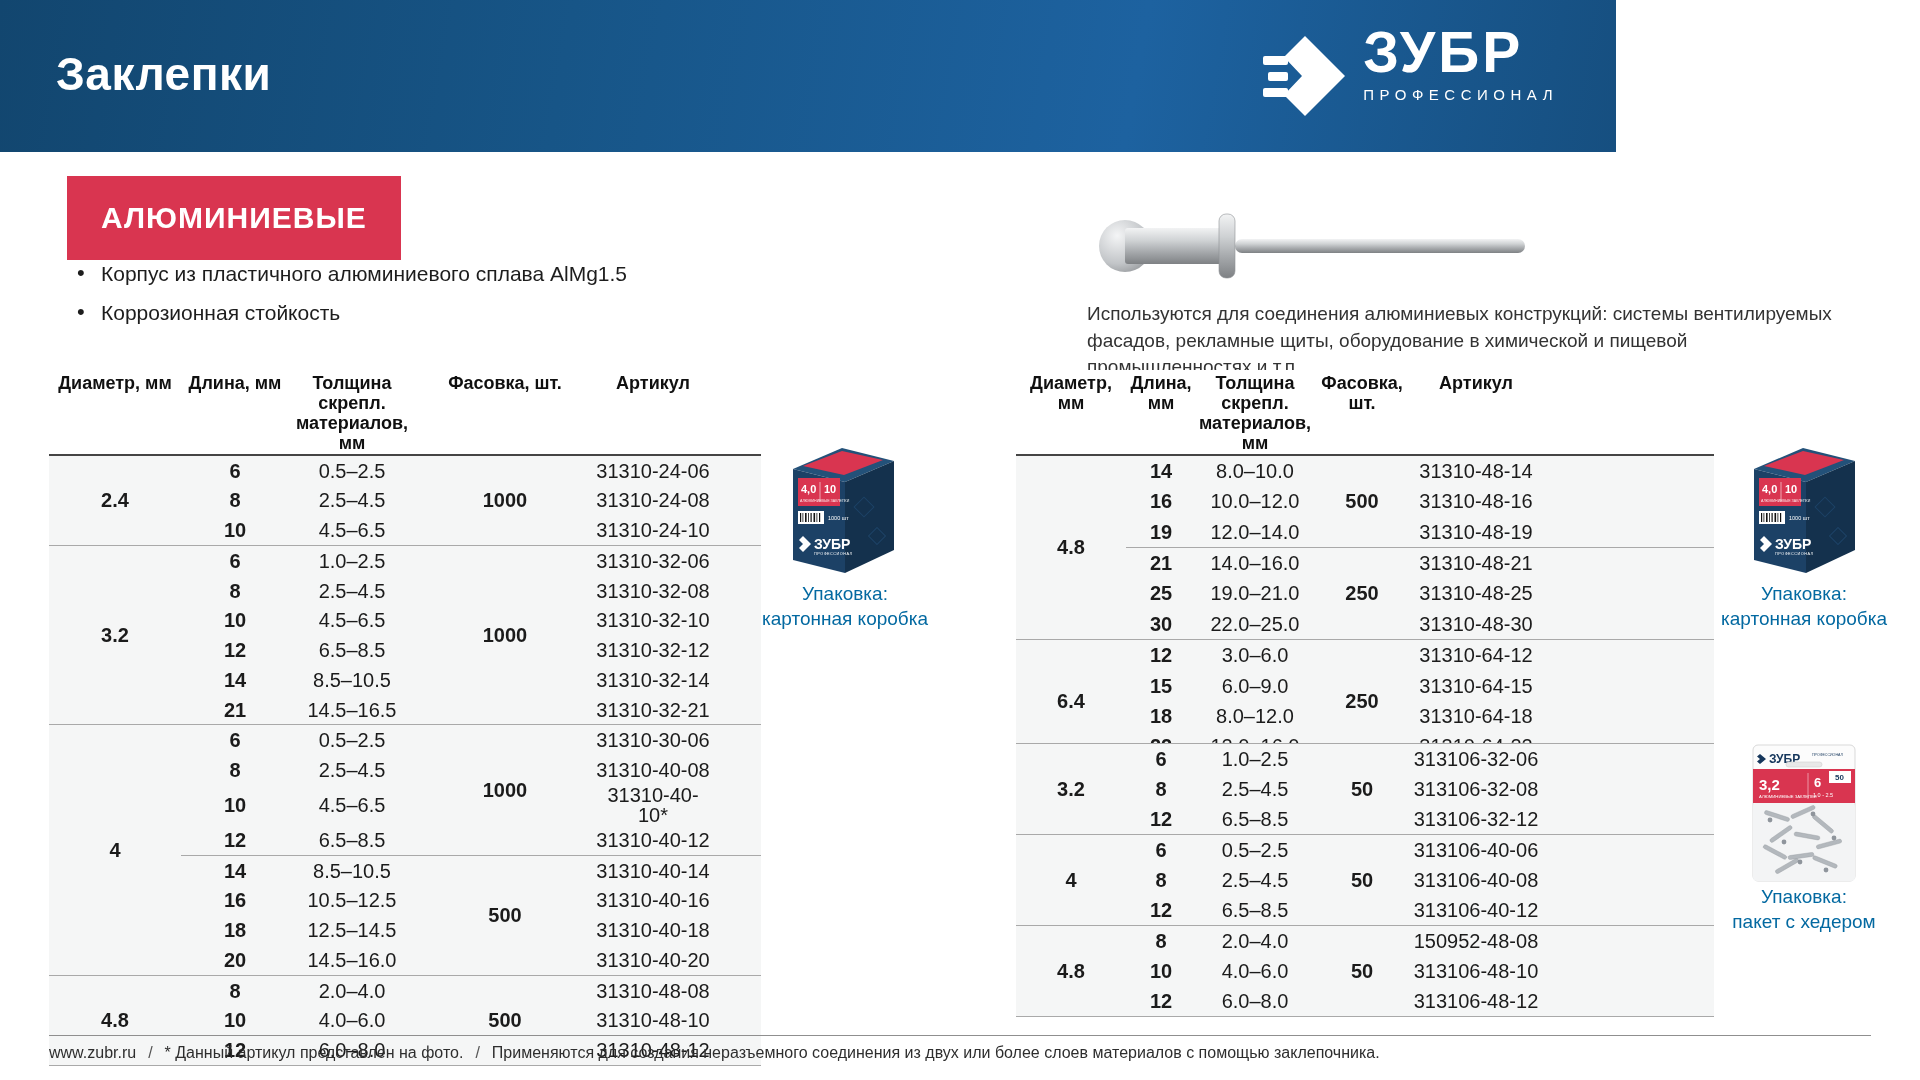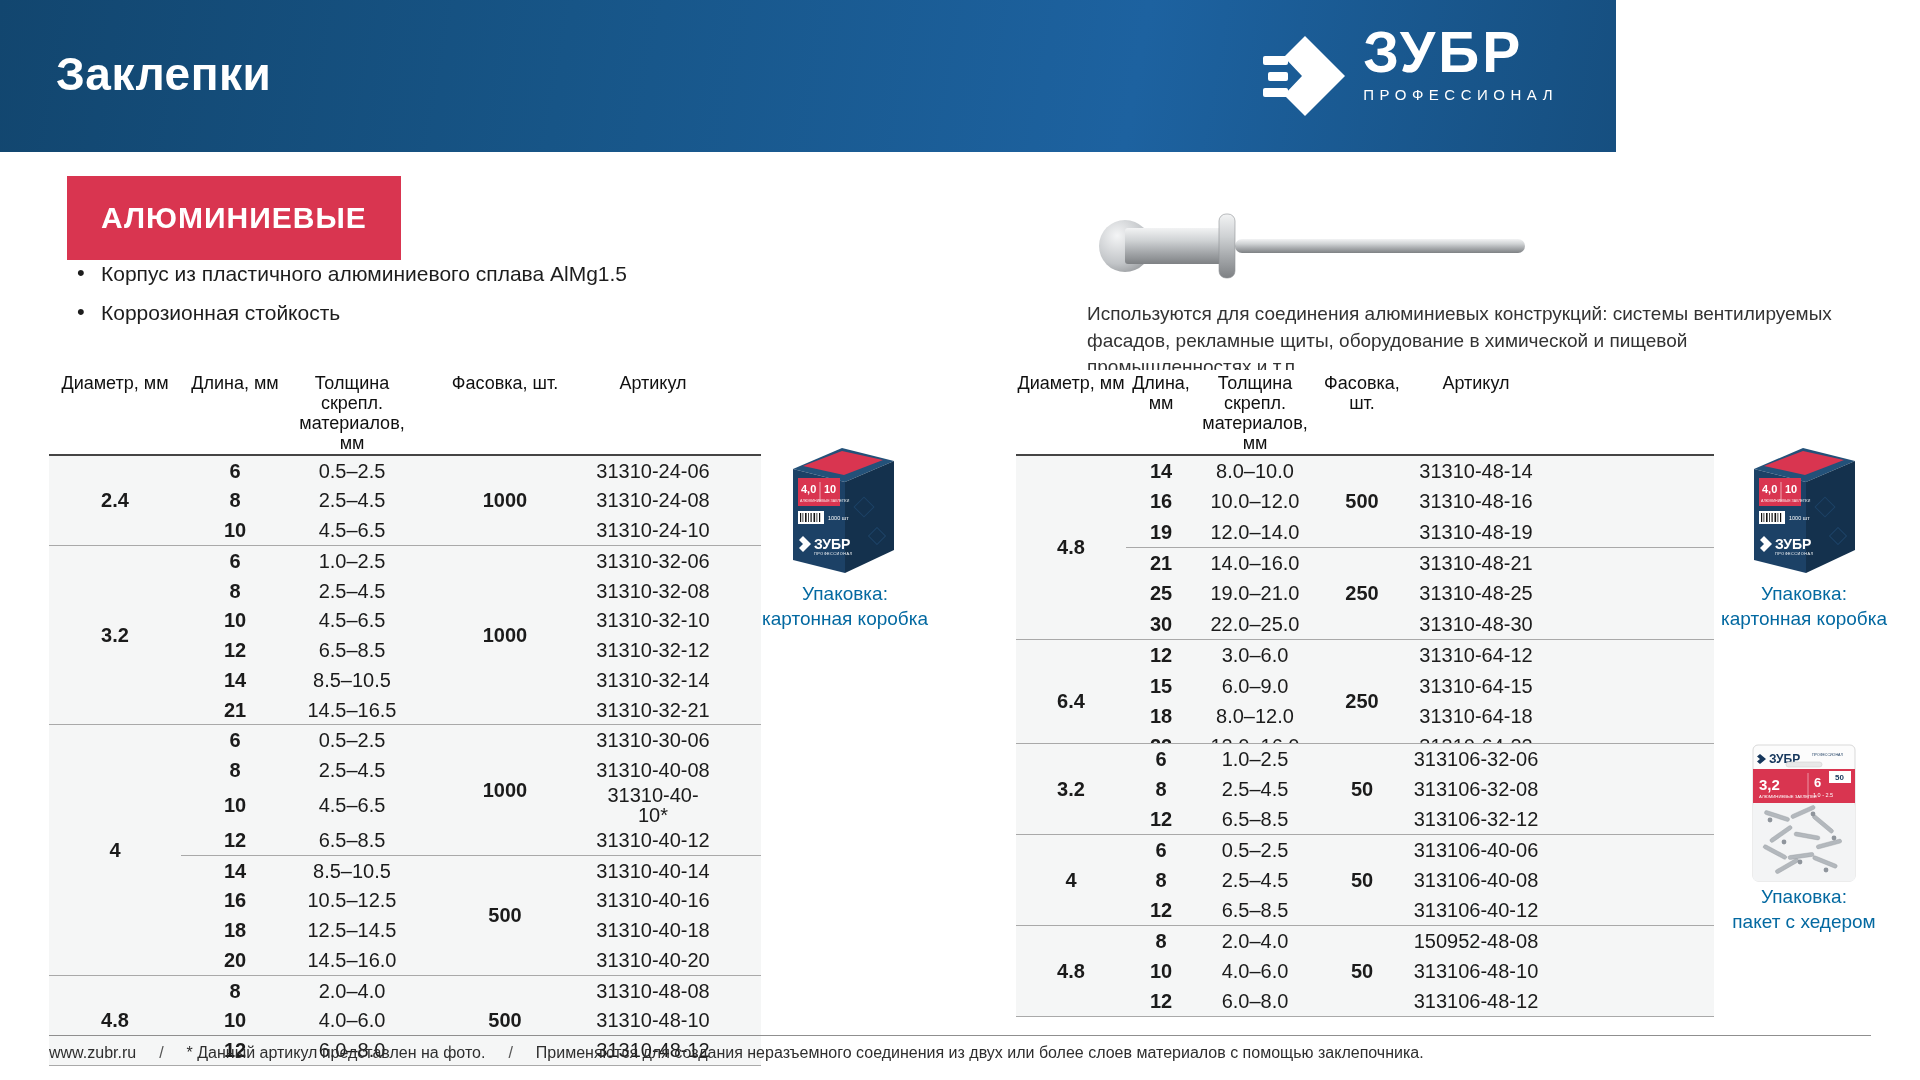--- a/index.html
+++ b/index.html
@@ -26,21 +26,21 @@
 
   
   .tblwrap{position:absolute;}
   .t-left{left:49px;top:370px;width:712px;}
   .t-rtop{left:1016px;top:370px;width:698px;}
   .t-rbot{left:1016px;top:743px;width:698px;}
   table.spec{border-collapse:collapse;table-layout:fixed;width:100%;border-bottom:1px solid #a9a9a9;}
   .t-rbot table.spec{border-top:1px solid #a9a9a9;}
   .spec thead th{height:48px;box-sizing:border-box;vertical-align:top;padding:3px 0 0;
                  background:#fff;border-bottom:2px solid #454545;
-                 font-size:18px;font-weight:400;color:#101010;line-height:1.12;white-space:pre-line;}
+                 font-size:18px;font-weight:700;color:#101010;line-height:1.12;white-space:pre-line;}
   .spec tbody{background:#f5f6f6;}
   .spec td{height:29.75px;padding:0;text-align:center;vertical-align:middle;
            font-size:20px;color:#1b1b1b;line-height:1;}
   .t-rtop .spec td{height:30.4px;}
   .t-rbot .spec td{height:30px;}
   .spec .b{font-weight:700;}
   .spec tr.g-first td,.spec tr.s-first td{border-top:1px solid #a9a9a9;}
 
   
   .pkg{position:absolute;}
@@ -49,21 +49,21 @@
   .p-rbot{left:1750px;top:742px;}
   .cap{position:absolute;text-align:center;font-size:19px;color:#0369a1;line-height:25px;}
   .cap span{display:block;}
   .c-left{left:755px;top:581px;width:180px;}
   .c-rtop{left:1714px;top:581px;width:180px;}
   .c-rbot{left:1714px;top:884px;width:180px;}
   .red-fill{fill:var(--accent,#d93550);}
 
   
   .footer{position:absolute;left:49px;right:49px;top:1035px;border-top:1px solid #8f8f8f;
-          padding-top:8px;font-size:16px;color:#2e2e2e;display:flex;align-items:baseline;white-space:nowrap;gap:11px;}
+          padding-top:8px;font-size:16px;color:#2e2e2e;display:flex;align-items:baseline;white-space:nowrap;}
   .footer .sep{margin:0 12px;color:#555;}
 </style>
 </head>
 <body>
 
 <div class="page">
 
   <div class="header">
     <div class="title">Заклепки</div>
     <div class="logo">

